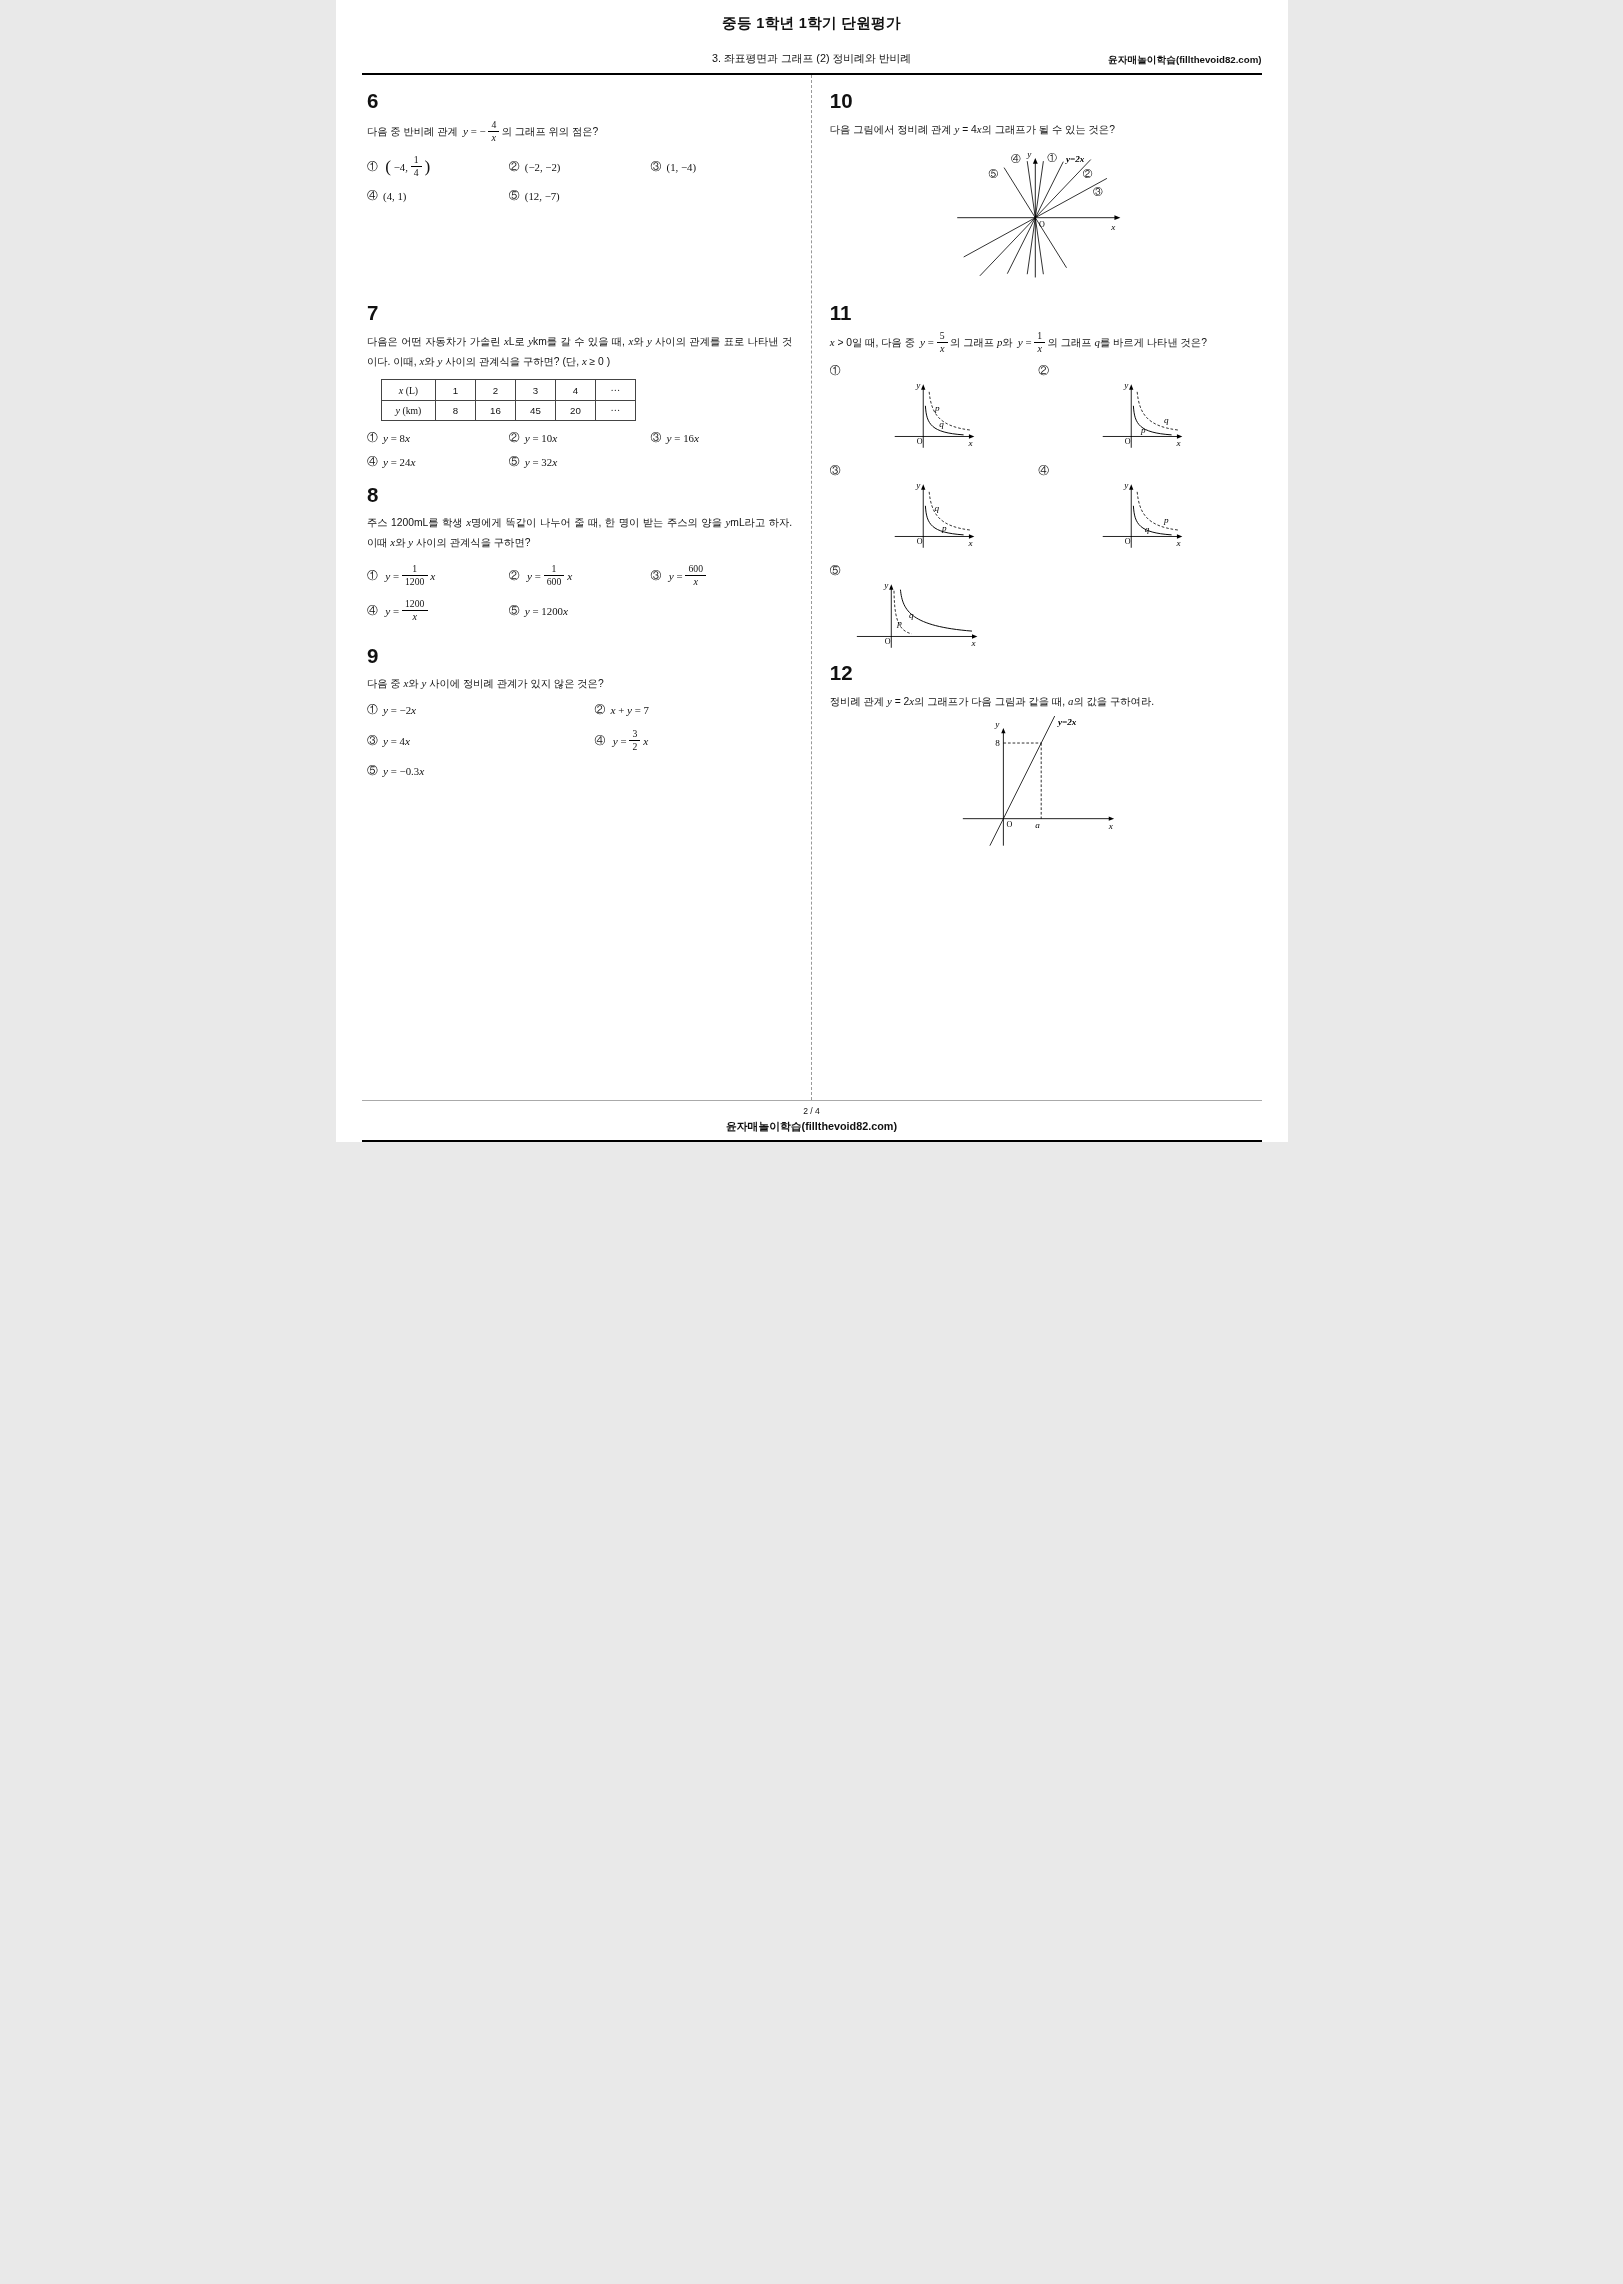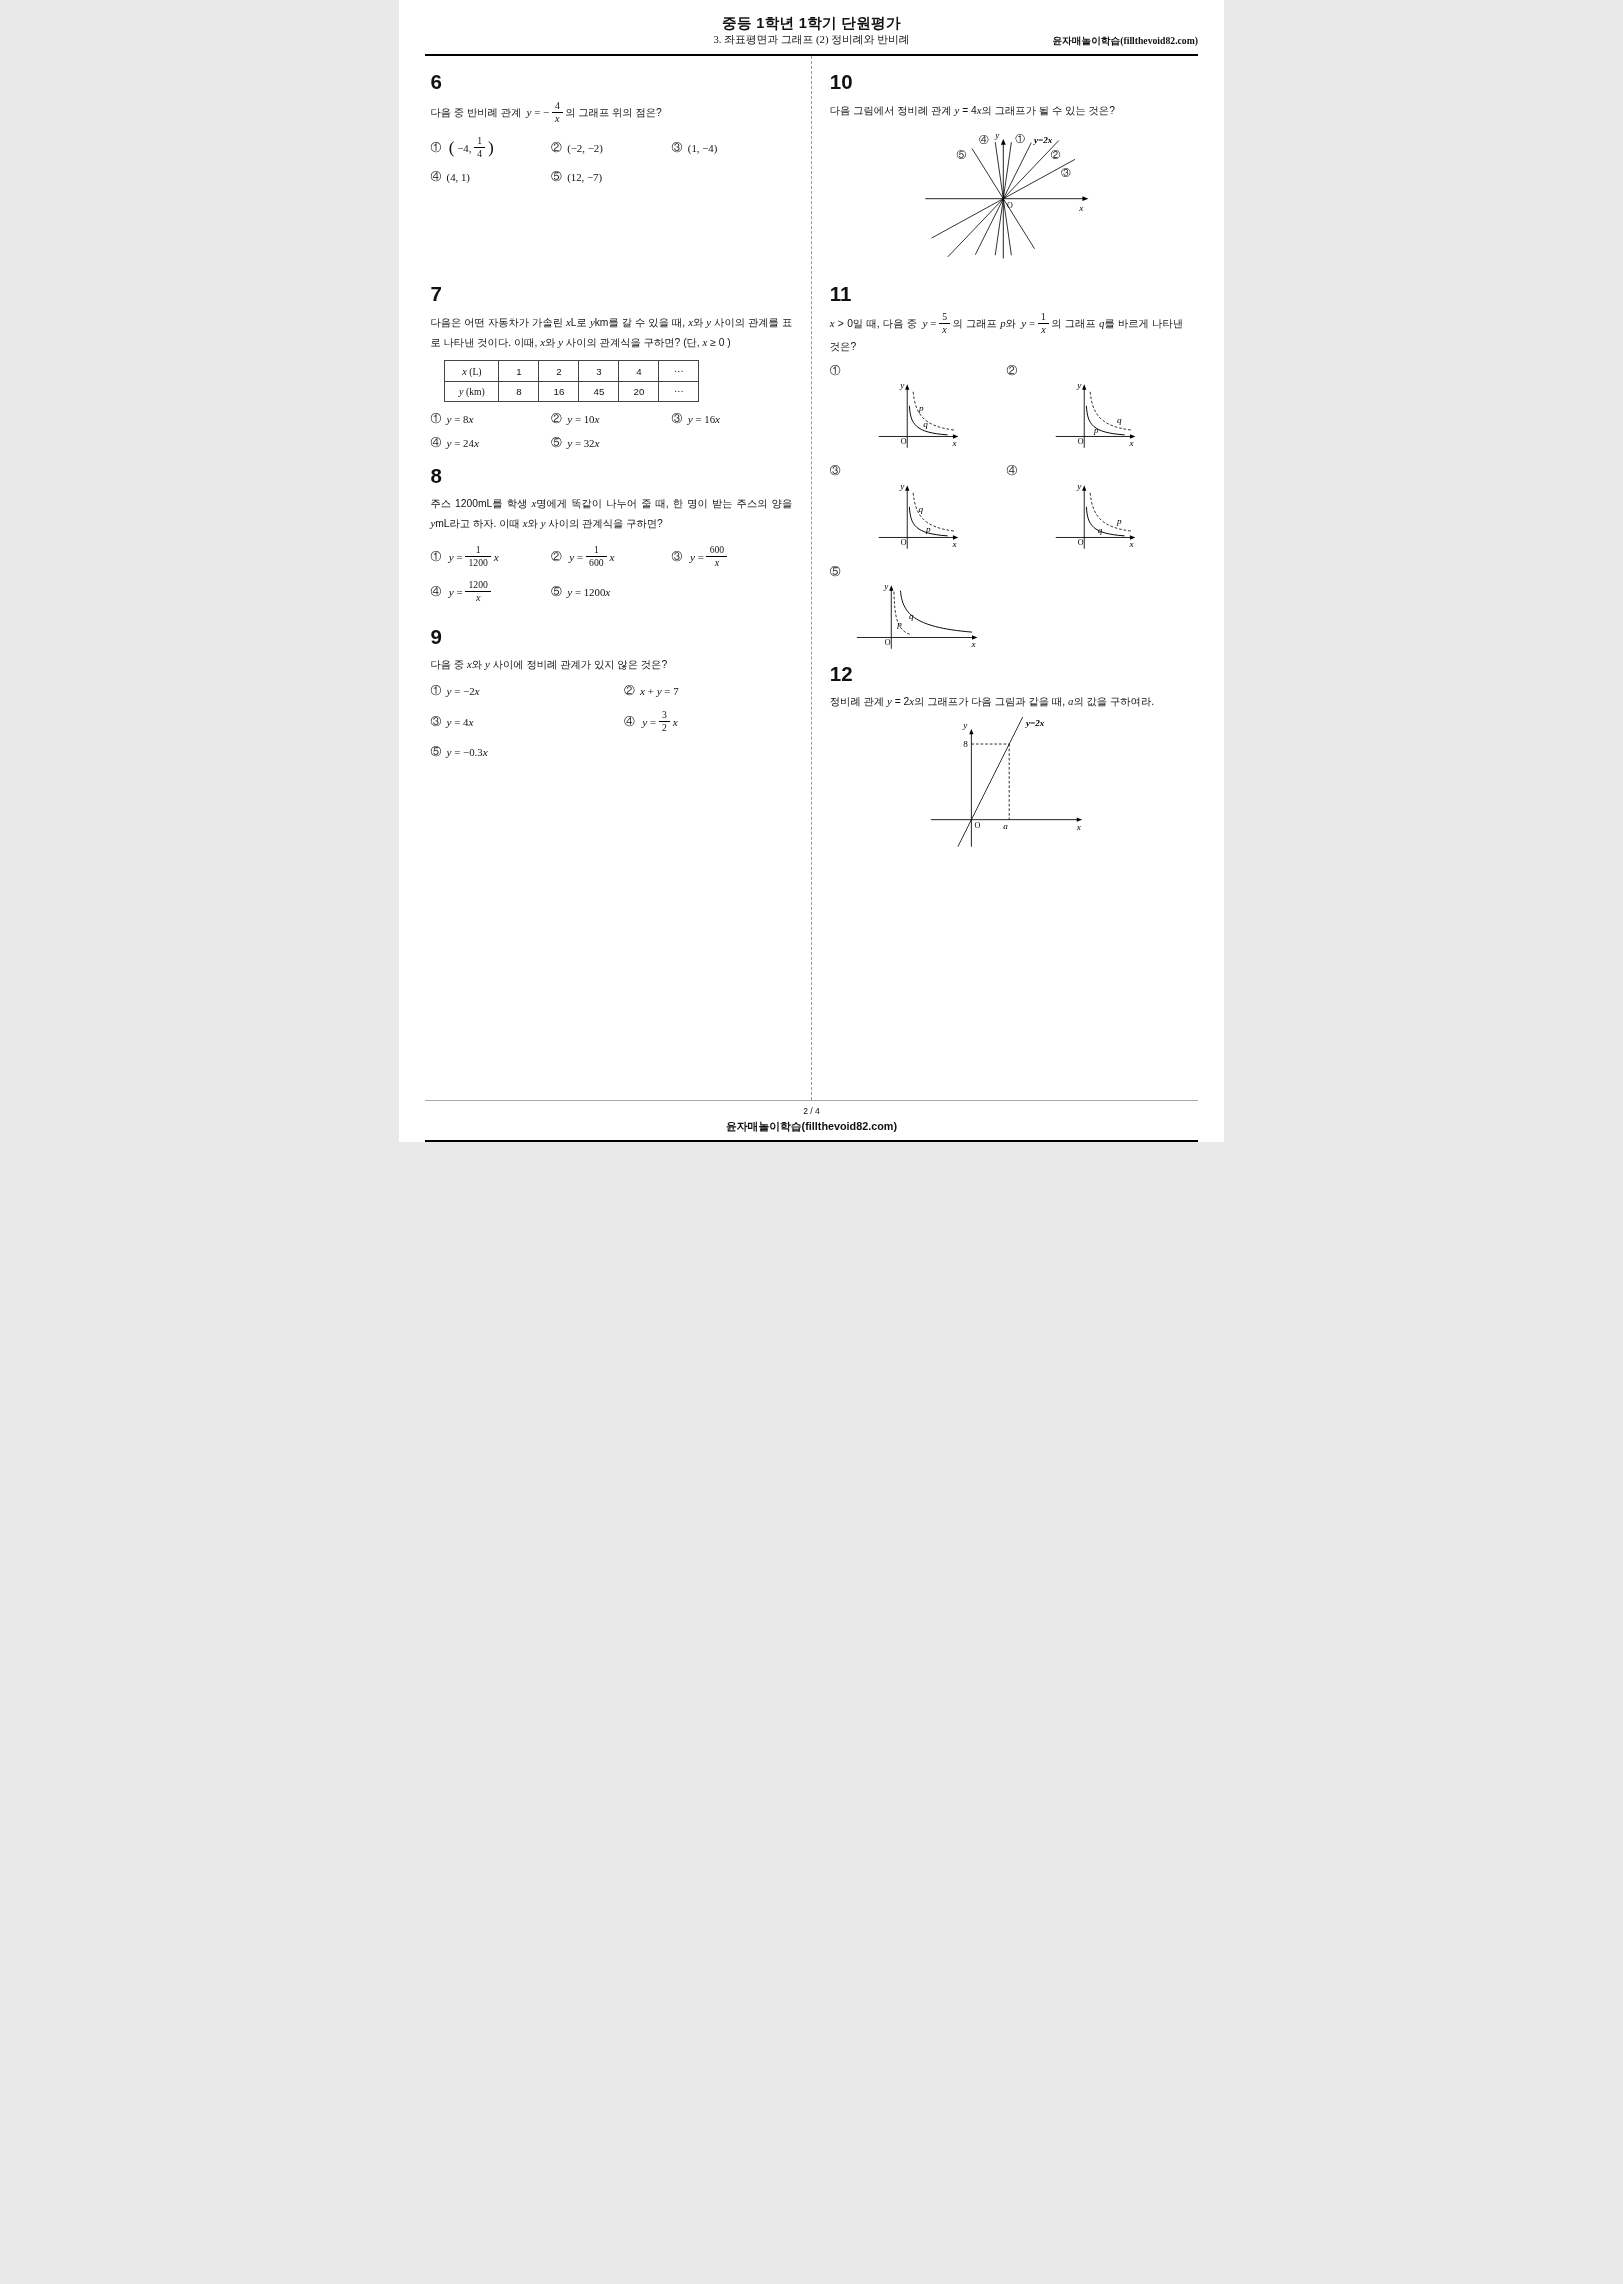--- a/index.html
+++ b/index.html
@@ -1,21 +1,21 @@
 <!DOCTYPE html>
 <html lang="ko" style="font-size:8.6px"><head>
 <meta charset="utf-8">
 <style>
   * { margin:0; padding:0; box-sizing:border-box; }
   body { background:#e9e9e9; font-family:"Liberation Sans", sans-serif; color:#111; }
-  .page { width:825px; min-height:1142px; margin:0 auto; background:#fff; padding:14px 26px 0; display:flex; flex-direction:column; }
+  .page { width:952px; min-height:1142px; margin:0 auto; background:#fff; padding:14px 26px 0; display:flex; flex-direction:column; }
 
   
   .title { text-align:center; font-size:14.6px; font-weight:700; letter-spacing:0.3px; }
-  .sub-row { position:relative; margin-top:0; height:16px;font-family:Liberation Serif, serif; }
+  .sub-row { position:relative; margin-top:19px; height:16px; }
   .subtitle { text-align:center; font-size:10.8px; }
   .brand { position:absolute; right:0; top:1.6px; font-size:9.7px; font-weight:700; }
   .rule { border-top:2.2px solid #000; margin-top:5.4px; }
 
   
   .columns { display:flex; flex:1; align-items:stretch; }
   .col { width:50%; padding:14px 15px 5.4px 5.4px; }
   .col.left { border-right:0.8px dashed #999; padding-right:18.3px; }
   .col.right { padding-left:18.3px; }
 

